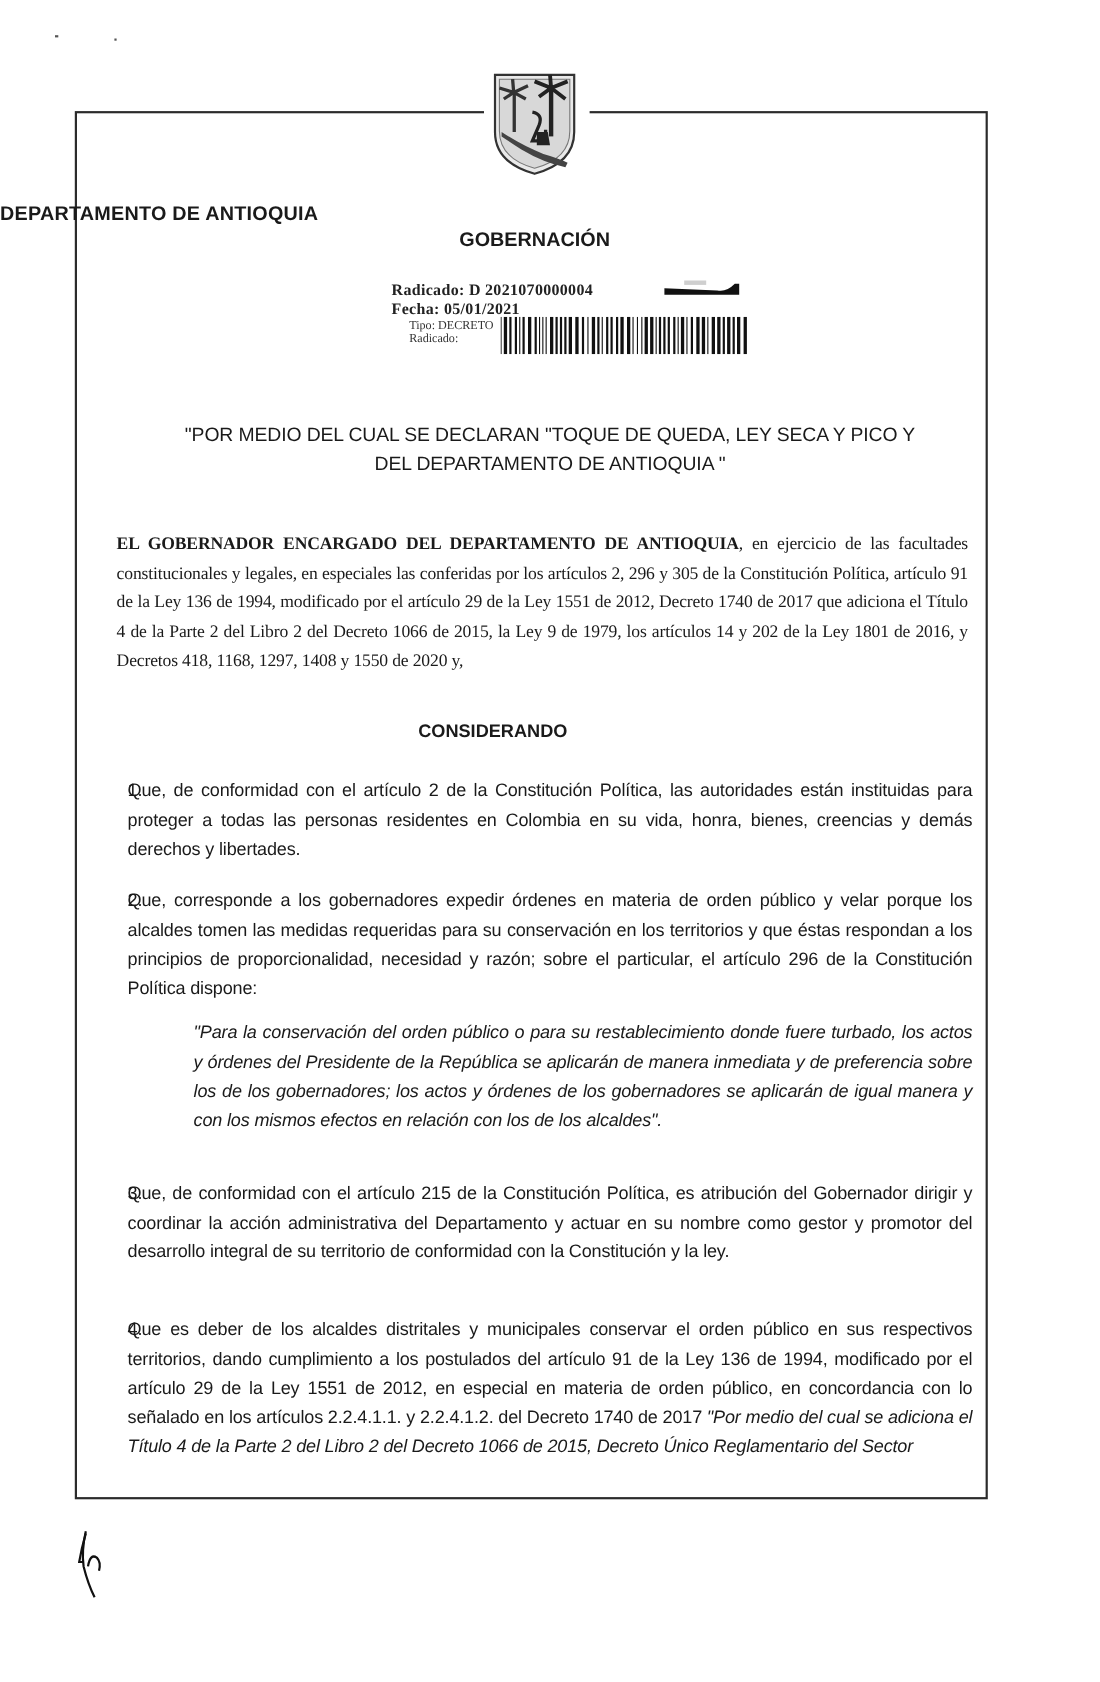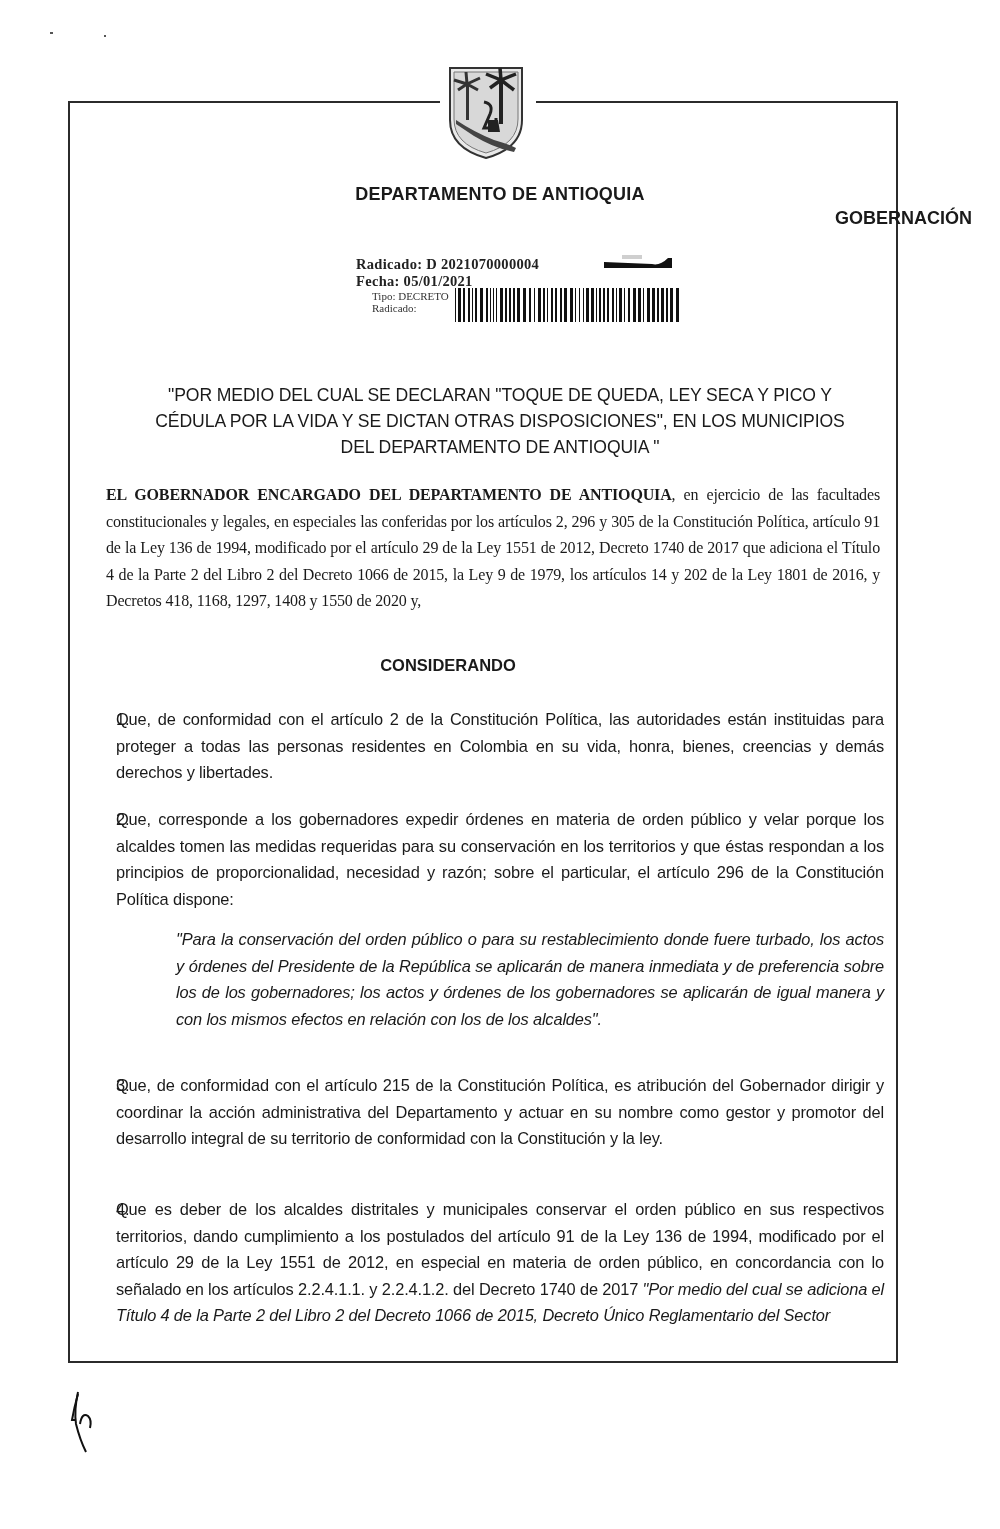--- a/index.html
+++ b/index.html
@@ -2,23 +2,23 @@
 <html><head>
 <meta charset="utf-8">
 <style>
   html, body { margin: 0; padding: 0; background: #ffffff; }
   body { width: 1000px; height: 1529px; position: relative; overflow: hidden;
          font-family: "Liberation Sans", sans-serif; color: #1a1a1a; }
   .frame { position: absolute; left: 68px; top: 101px; width: 830px; height: 1262px;
            border: 2px solid #2b2b2b; box-sizing: border-box; }
   .frame .gap { position: absolute; top: -3px; left: 370px; width: 96px; height: 5px; background: #fff; }
   .crest { position: absolute; left: 444px; top: 62px; width: 84px; height: 98px; }
-  .head1 { position: absolute; left: 0; width: 1000px; top: 184px; text-align: center;
+  .head1 { position: absolute; left: 0; width: 1000px; top: 184px; 
            font-weight: bold; font-size: 18px; letter-spacing: 0.2px; }
-  .head2 { position: absolute; left: 0; width: 972px; top: 208px; text-align: right;
+  .head2 { position: absolute; left: 0; width: 972px; top: 208px; text-align: center;
            font-weight: bold; font-size: 18px; }
   .stamp { position: absolute; left: 356px; top: 256px; font-family: "Liberation Serif", serif; color: #222; }
   .stamp .big { font-size: 14.5px; font-weight: bold; line-height: 17px; letter-spacing: 0.3px; }
   .stamp .small { font-size: 11px; line-height: 12px; color: #333; margin-left: 16px; }
   .barcode { position: absolute; left: 455px; top: 288px; width: 228px; height: 34px; }
   .blot { position: absolute; left: 602px; top: 254px; width: 72px; height: 18px; }
   .title { position: absolute; left: 100px; width: 800px; top: 382px; text-align: center;
            font-size: 17.6px; line-height: 26px; letter-spacing: -0.1px; }
   .body { position: absolute; left: 106px; width: 774px; font-size: 16px; line-height: 26.5px;
           text-align: justify; letter-spacing: -0.15px; font-family: Liberation Serif, serif; }
@@ -119,21 +119,20 @@
     <rect x="197" y="0" width="3" height="34" fill="#111"></rect>
     <rect x="202" y="0" width="2" height="34" fill="#111"></rect>
     <rect x="206" y="0" width="3" height="34" fill="#111"></rect>
     <rect x="211" y="0" width="2" height="34" fill="#111"></rect>
     <rect x="215" y="0" width="3" height="34" fill="#111"></rect>
     <rect x="221" y="0" width="3" height="34" fill="#111"></rect>
   </svg>
 
 <div class="title">
   <div>"POR MEDIO DEL CUAL SE DECLARAN "TOQUE DE QUEDA, LEY SECA Y PICO Y</div>
-  <div>CÉDULA POR LA VIDA Y SE DICTAN OTRAS DISPOSICIONES", EN LOS MUNICIPIOS</div>
   <div>DEL DEPARTAMENTO DE ANTIOQUIA "</div>
 </div>
 
 <div class="body intro"><b>EL GOBERNADOR ENCARGADO DEL DEPARTAMENTO DE ANTIOQUIA</b><span>, en ejercicio de las facultades constitucionales y legales, en especiales las conferidas por los artículos 2, 296 y 305 de la Constitución Política, artículo 91 de la Ley 136 de 1994, modificado por el artículo 29 de la Ley 1551 de 2012, Decreto 1740 de 2017 que adiciona el Título 4 de la Parte 2 del Libro 2 del Decreto 1066 de 2015, la Ley 9 de 1979, los artículos 14 y 202 de la Ley 1801 de 2016, y Decretos 418, 1168, 1297, 1408 y 1550 de 2020 y,</span></div>
 
 <div class="consider">CONSIDERANDO</div>
 
 <div class="item" style="top:706px;">
   <span class="num">1.</span>
   <span class="txt">Que, de conformidad con el artículo 2 de la Constitución Política, las autoridades están instituidas para proteger a todas las personas residentes en Colombia en su vida, honra, bienes, creencias y demás derechos y libertades.</span>

